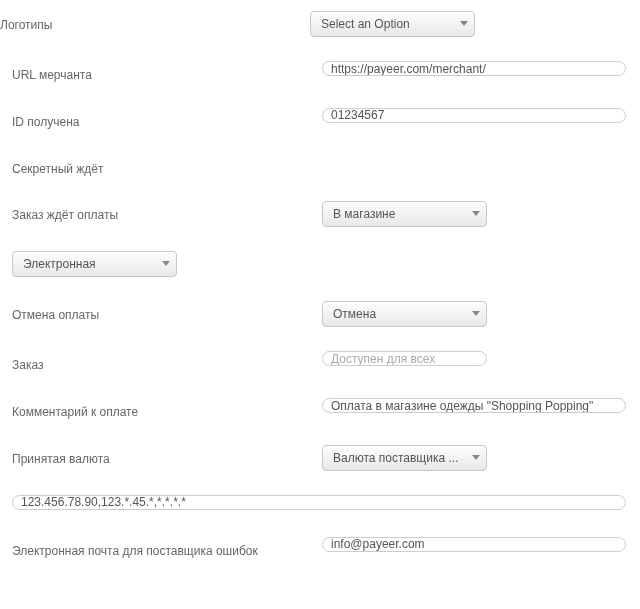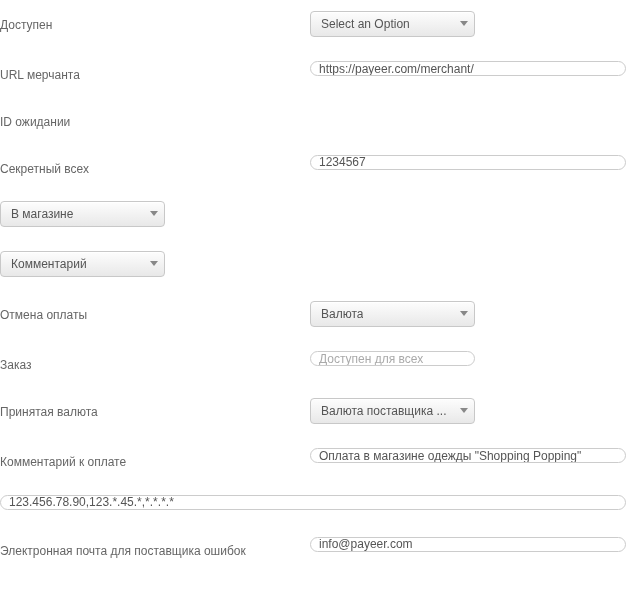--- a/index.html
+++ b/index.html
@@ -12,21 +12,21 @@
     background: #fff;
     width: 640px;
   }
   .form { padding: 4px 0 10px 0; }
   .row {
     display: flex;
     align-items: flex-start;
     padding: 7px 0;
     min-height: 32px;
   }
-  .row-tall { margin-top: 10px; }
+  .row-tall { margin-top: 10px; margin-left: 12px; }
   .label-col {
     width: 310px;
     padding-right: 18px;
     padding-top: 6px;
     color: #666;
     line-height: 1.4;
   }
   .field-col {
     flex: 1;
     padding-right: 14px;
@@ -70,116 +70,117 @@
     margin-left: 6px;
   }
   .select-arrow svg { display: block; }
 </style>
 </head>
 <body>
 
 <div class="form">
 
   <div class="row">
-    <div class="label-col">Доступен</div>
+    <div class="label-col">Логотипы</div>
     <div class="field-col">
       <div class="select-btn">
         <span class="select-btn-val">Select an Option</span>
         <span class="select-arrow">
           <svg width="8" height="6" viewBox="0 0 8 6">
               <path d="M0 0 L8 0 L4 5 Z" fill="#888"></path>
             </svg>
         </span>
       </div>
     </div>
   </div>
 
   <div class="row row-tall">
     <div class="label-col">URL мерчанта</div>
     <div class="field-col">
       <input class="text-input" type="text" value="https://payeer.com/merchant/" style="">
     </div>
   </div>
 
   <div class="row row-tall">
-    <div class="label-col">ID ожидании</div>
-  </div>
-
-  <div class="row row-tall">
-    <div class="label-col">Секретный всех</div>
+    <div class="label-col">ID получена</div>
     <div class="field-col">
-      <input class="text-input" type="text" value="1234567" style="">
+      <input class="text-input" type="text" value="01234567" style="">
     </div>
   </div>
 
   <div class="row row-tall">
+    <div class="label-col">Секретный ждёт</div>
+  </div>
+
+  <div class="row row-tall">
+    <div class="label-col">Заказ ждёт оплаты</div>
     <div class="field-col">
       <div class="select-btn">
         <span class="select-btn-val">В магазине</span>
         <span class="select-arrow">
           <svg width="8" height="6" viewBox="0 0 8 6">
               <path d="M0 0 L8 0 L4 5 Z" fill="#888"></path>
             </svg>
         </span>
       </div>
     </div>
   </div>
 
   <div class="row row-tall">
     <div class="field-col">
       <div class="select-btn">
-        <span class="select-btn-val">Комментарий</span>
+        <span class="select-btn-val">Электронная</span>
         <span class="select-arrow">
           <svg width="8" height="6" viewBox="0 0 8 6">
               <path d="M0 0 L8 0 L4 5 Z" fill="#888"></path>
             </svg>
         </span>
       </div>
     </div>
   </div>
 
   <div class="row row-tall">
     <div class="label-col">Отмена оплаты</div>
     <div class="field-col">
       <div class="select-btn">
-        <span class="select-btn-val">Валюта</span>
+        <span class="select-btn-val">Отмена</span>
         <span class="select-arrow">
           <svg width="8" height="6" viewBox="0 0 8 6">
               <path d="M0 0 L8 0 L4 5 Z" fill="#888"></path>
             </svg>
         </span>
       </div>
     </div>
   </div>
 
   <div class="row row-tall">
     <div class="label-col">Заказ</div>
     <div class="field-col">
       <input class="text-input" type="text" style="width: 165px;" placeholder="Доступен для всех">
     </div>
   </div>
 
   <div class="row row-tall">
+    <div class="label-col">Комментарий к оплате</div>
+    <div class="field-col">
+      <input class="text-input" type="text" value="Оплата в магазине одежды &quot;Shopping Popping&quot;" style="">
+    </div>
+  </div>
+
+  <div class="row row-tall">
     <div class="label-col">Принятая валюта</div>
     <div class="field-col">
       <div class="select-btn">
         <span class="select-btn-val">Валюта поставщика ...</span>
         <span class="select-arrow">
           <svg width="8" height="6" viewBox="0 0 8 6">
               <path d="M0 0 L8 0 L4 5 Z" fill="#888"></path>
             </svg>
         </span>
       </div>
-    </div>
-  </div>
-
-  <div class="row row-tall">
-    <div class="label-col">Комментарий к оплате</div>
-    <div class="field-col">
-      <input class="text-input" type="text" value="Оплата в магазине одежды &quot;Shopping Popping&quot;" style="">
     </div>
   </div>
 
   <div class="row row-tall">
     <div class="field-col">
       <input class="text-input" type="text" value="123.456.78.90,123.*.45.*,*.*.*.*" style="">
     </div>
   </div>
 
   <div class="row row-tall">

